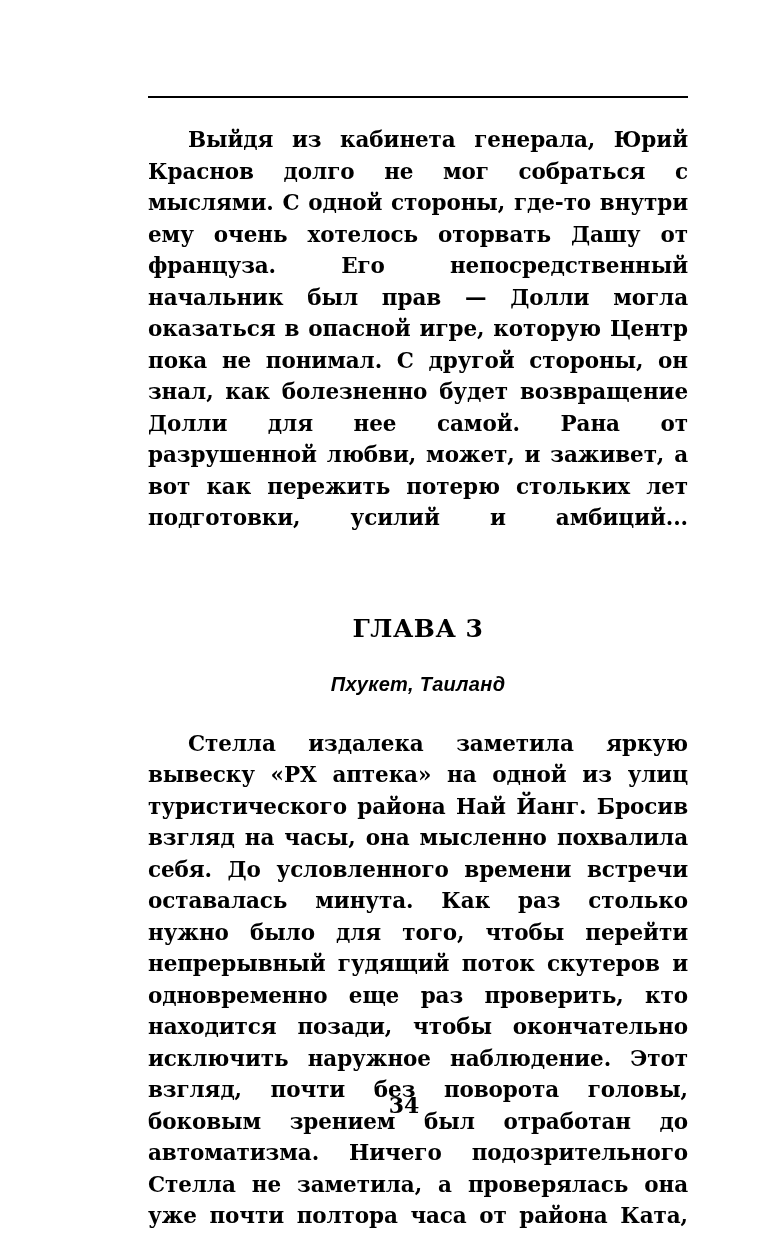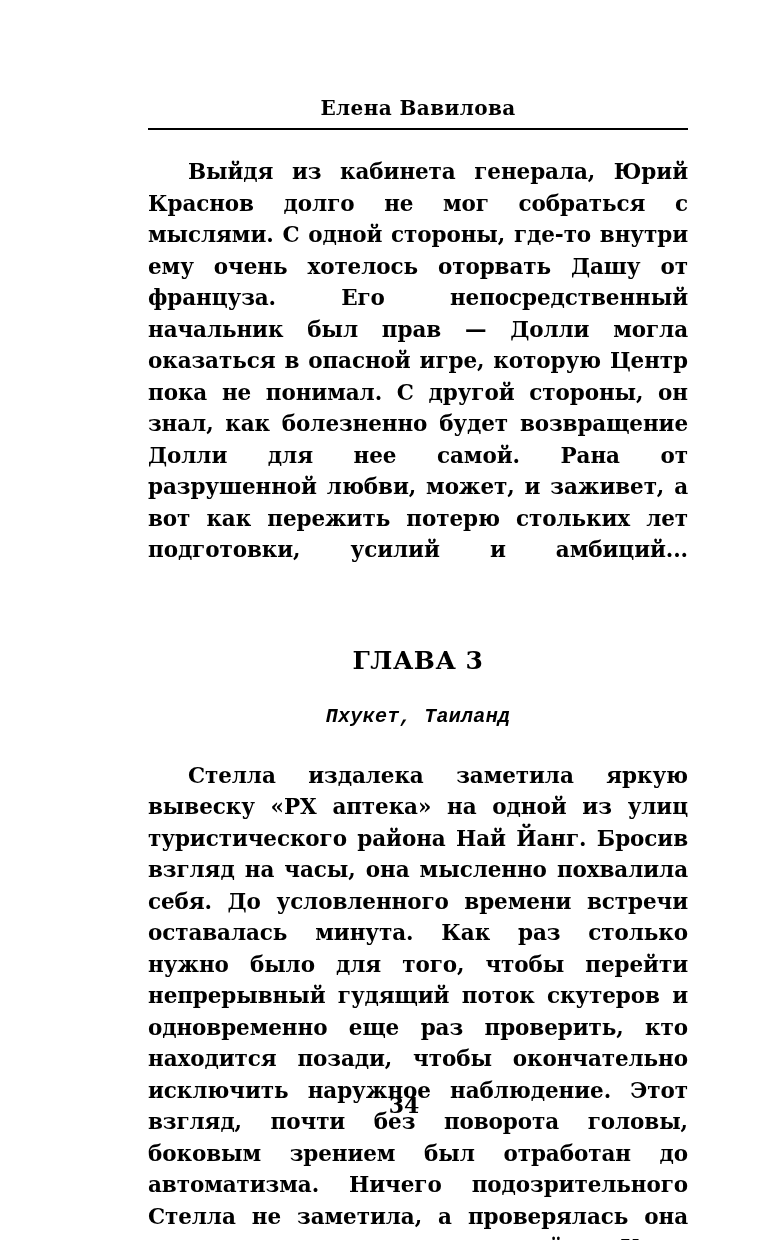--- a/index.html
+++ b/index.html
@@ -58,21 +58,21 @@
   .chapter-title {
     font-family: "DejaVu Serif", serif;
     font-weight: bold;
     font-size: 25px;
     text-align: center;
     margin-top: 80px;
     margin-bottom: 30px;
     letter-spacing: 0.5px;
   }
   .chapter-subtitle {
-    font-family: Liberation Mono, monospace;
+    font-family: Liberation Sans, sans-serif;
     font-weight: bold;
     font-style: italic;
     font-size: 20px;
     text-align: center;
     margin-bottom: 32px;
     letter-spacing: 0.3px;
   }
   .page-number {
     position: absolute;
     left: 0;
@@ -85,21 +85,20 @@
     padding-left: 40px;
   }
 </style>
 </head>
 <body>
 
 <div class="page">
 
   <div class="content">
 
-    <div class="running-head">Елена Вавилова</div>
 
     <div class="rule"></div>
 
     <p class="body-text last-full">Выйдя из кабинета генерала, Юрий Краснов долго не мог собраться с мыслями. С одной стороны, где-то внутри ему очень хотелось оторвать Дашу от француза. Его непосредственный начальник был прав — Долли могла оказаться в опасной игре, которую Центр пока не понимал. С другой стороны, он знал, как болезненно будет возвращение Долли для нее самой. Рана от разрушенной любви, может, и заживет, а вот как пережить потерю стольких лет подготовки, усилий и амбиций...</p>
 
     <div class="chapter-title">ГЛАВА 3</div>
 
     <div class="chapter-subtitle">Пхукет, Таиланд</div>
 
     <p class="body-text last-full">Стелла издалека заметила яркую вывеску «РХ аптека» на одной из улиц туристического района Най Йанг. Бросив взгляд на часы, она мысленно похвалила себя. До условленного времени встречи оставалась минута. Как раз столько нужно было для того, чтобы перейти непрерывный гудящий поток скутеров и одновременно еще раз проверить, кто находится позади, чтобы окончательно исключить наружное наблюдение. Этот взгляд, почти без поворота головы, боковым зрением был отработан до автоматизма. Ничего подозрительного Стелла не заметила, а проверялась она уже почти полтора часа от района Ката, где она поселилась в гостинице. Разведчица появилась на встрече «чистой», выражаясь профессиональным жаргоном.</p>

